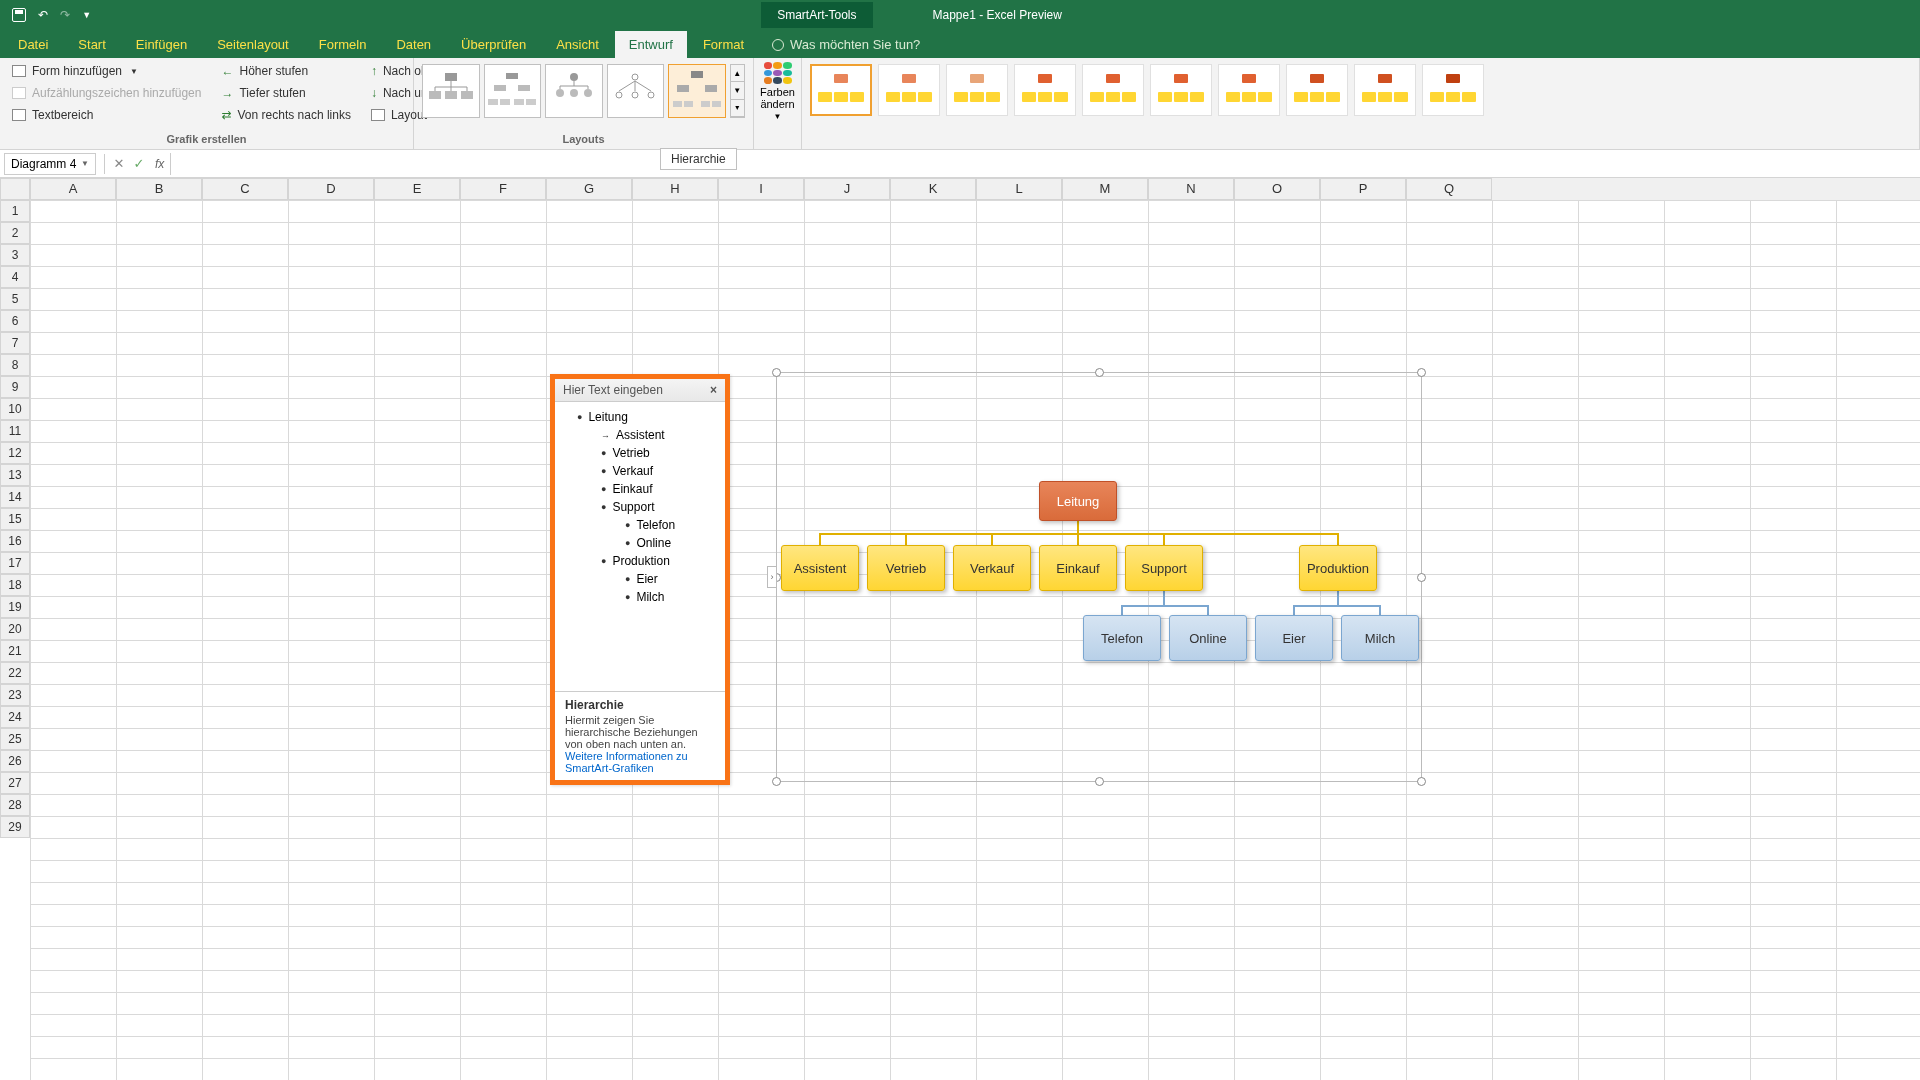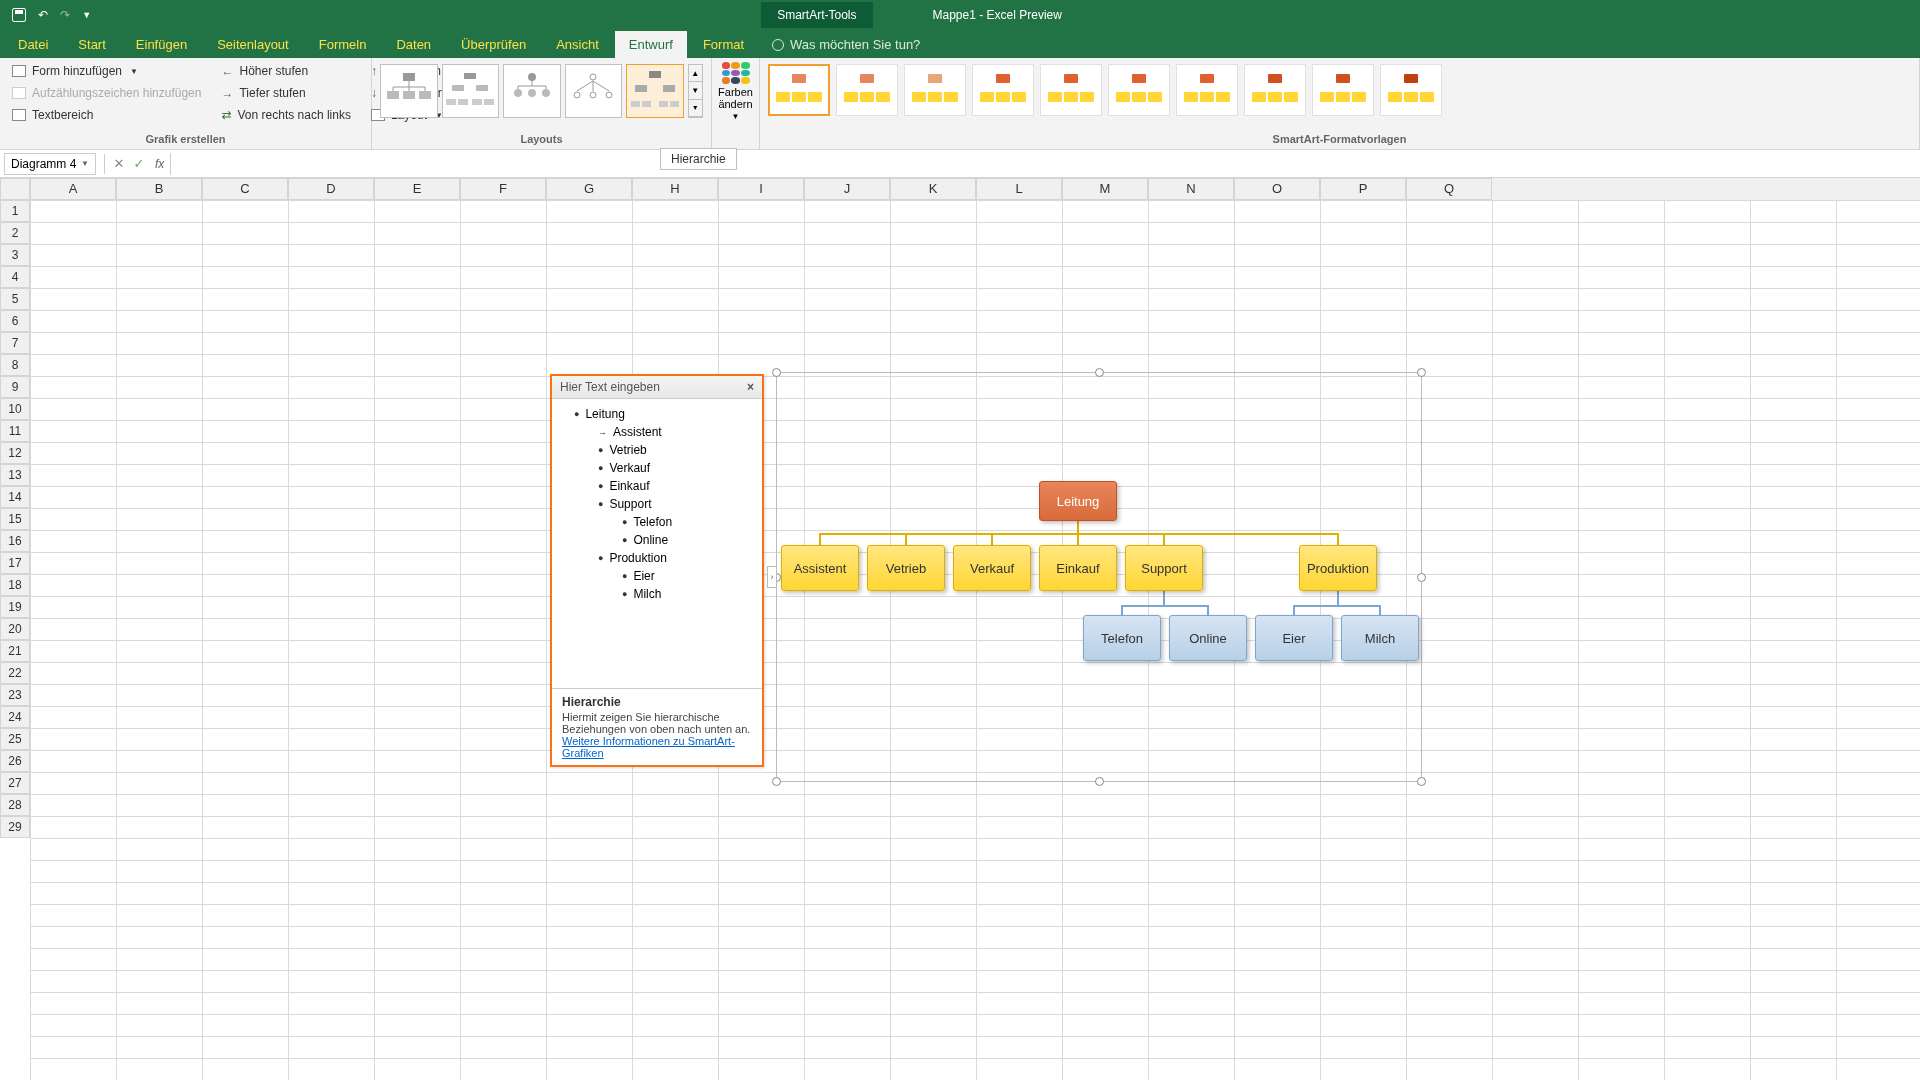--- a/index.html
+++ b/index.html
@@ -20,21 +20,21 @@
 .ribbon-tab { padding: 6px 14px; color: #fde047; cursor: pointer; }
 .ribbon-tab.active { background: #f3f3f3; color: #217346; }
 .tellme { display: flex; align-items: center; gap: 6px; color: #d9ead3; padding: 6px 12px; }
 .tellme-icon { width: 12px; height: 12px; border: 1.5px solid #d9ead3; border-radius: 50%; position: relative; }
 
 
 .ribbon-body { background: #f3f3f3; height: 92px; border-bottom: 1px solid #d4d4d4; display: flex; }
 .ribbon-group { border-right: 1px solid #d4d4d4; padding: 4px 8px 2px 8px; display: flex; flex-direction: column; justify-content: space-between; }
 .ribbon-group-label { text-align: center; font-size: 11px; color: #666; padding-bottom: 2px; font-weight: bold; }
 
-.grafik-group { width: 372px; }
+.grafik-group { width: 414px; }
 .grafik-cols { display: flex; gap: 12px; }
 .grafik-col { display: flex; flex-direction: column; gap: 4px; }
 .ribbon-btn { display: flex; align-items: center; gap: 6px; font-size: 12px; color: #333; padding: 2px 4px; cursor: pointer; white-space: nowrap; }
 .ribbon-btn.disabled { color: #aaa; }
 .mini-icon { width: 14px; height: 12px; border: 1px solid #888; background: #fff; flex-shrink: 0; }
 
 .layouts-group { width: 340px; }
 .layouts-row { display: flex; gap: 4px; padding-top: 2px; }
 .layout-thumb { width: 60px; height: 54px; border: 1px solid #c0c0c0; background: #fff; display: flex; align-items: center; justify-content: center; cursor: pointer; }
 .layout-thumb.hover { border: 1px solid #f0a030; background: #fdeed8; }
@@ -89,32 +89,32 @@
 
 
 .sa-node { position: absolute; border-radius: 3px; display: flex; align-items: center; justify-content: center; font-size: 13px; box-shadow: 2px 2px 4px rgba(0,0,0,0.25); }
 .sa-root { background: linear-gradient(#e8855a,#d96b3a); color: #fff; border: 1px solid #c05028; }
 .sa-level2 { background: linear-gradient(#ffe680,#ffd633); color: #333; border: 1px solid #e0b000; }
 .sa-level3 { background: linear-gradient(#d6e4f2,#b8d0e8); color: #333; border: 1px solid #7ba6d0; }
 .sa-conn { position: absolute; background: #e0b000; }
 .sa-conn-blue { position: absolute; background: #7ba6d0; }
 
 
-.text-pane { position: absolute; top: 374px; left: 548px; width: 214px; border: 2px solid #f97316; background: #fff; font-size: 12px; box-shadow: 1px 1px 3px rgba(0,0,0,0.15); }
+.text-pane { position: absolute; top: 374px; left: 548px; width: 180px; border: 5px solid #f97316; background: #fff; font-size: 12px; box-shadow: 1px 1px 3px rgba(0,0,0,0.15); }
 .tp-header { background: linear-gradient(#f4f4f4,#e8e8e8); border-bottom: 1px solid #ccc; padding: 4px 8px; display: flex; justify-content: space-between; color: #555; }
 .tp-close { cursor: pointer; font-weight: bold; }
 .tp-body { padding: 6px 10px 6px 10px; min-height: 290px; border-bottom: 1px solid #ccc; }
 .tp-item { padding: 2px 0; display:flex; align-items:center; }
 .tp-bullet { margin-right: 6px; font-size: 9px; }
 .tp-l0 { padding-left: 12px; } .tp-l0 .tp-bullet { color:#333; }
 .tp-l1 { padding-left: 36px; } .tp-l1 .tp-bullet { color:#333; }
 .tp-l2 { padding-left: 60px; } .tp-l2 .tp-bullet { color:#333; }
 .tp-footer { padding: 6px 10px; font-size: 11px; color: #444; }
 .tp-footer b { display:block; margin-bottom:2px; color:#333; font-size:12px; }
-.tp-footer a { color: #0066cc; text-decoration: underline; cursor: pointer; }
+.tp-footer a { color: #0066cc; cursor: pointer; }
 </style>
 </head>
 <body>
 
 <div class="titlebar">
   <div class="qa-toolbar">
     <span class="save-icon"></span>
     <span>↶</span>
     <span style="opacity:.5">↷</span>
     <span style="font-size:9px">▼</span>
@@ -358,21 +358,20 @@
         </div>
         <div class="style-thumb">
           <svg class="style-svg">
             <rect x="18" y="4" width="14" height="9" rx="1" fill="#c04010"></rect>
             <rect x="2" y="22" width="14" height="10" rx="1" fill="#ffd633"></rect>
             <rect x="18" y="22" width="14" height="10" rx="1" fill="#ffd633"></rect>
             <rect x="34" y="22" width="14" height="10" rx="1" fill="#ffd633"></rect>
           </svg>
         </div>
       </div>
-    <div class="ribbon-group-label">SmartArt-Formatvorlagen</div>
   </div>
 
 </div>
 
 <div class="tooltip-label">Hierarchie</div>
 
 <div class="formula-bar">
   <div class="name-box">
     <span>Diagramm 4</span>
     <span class="name-box-drop">▼</span>

